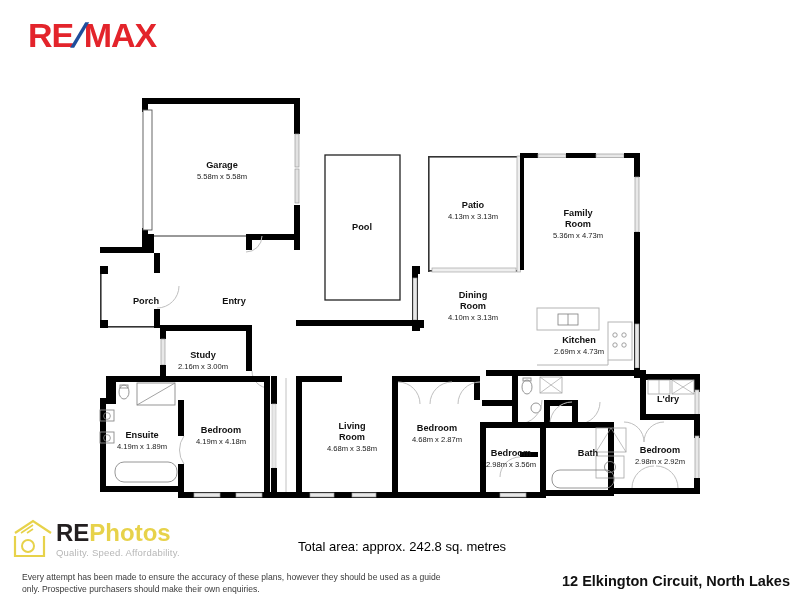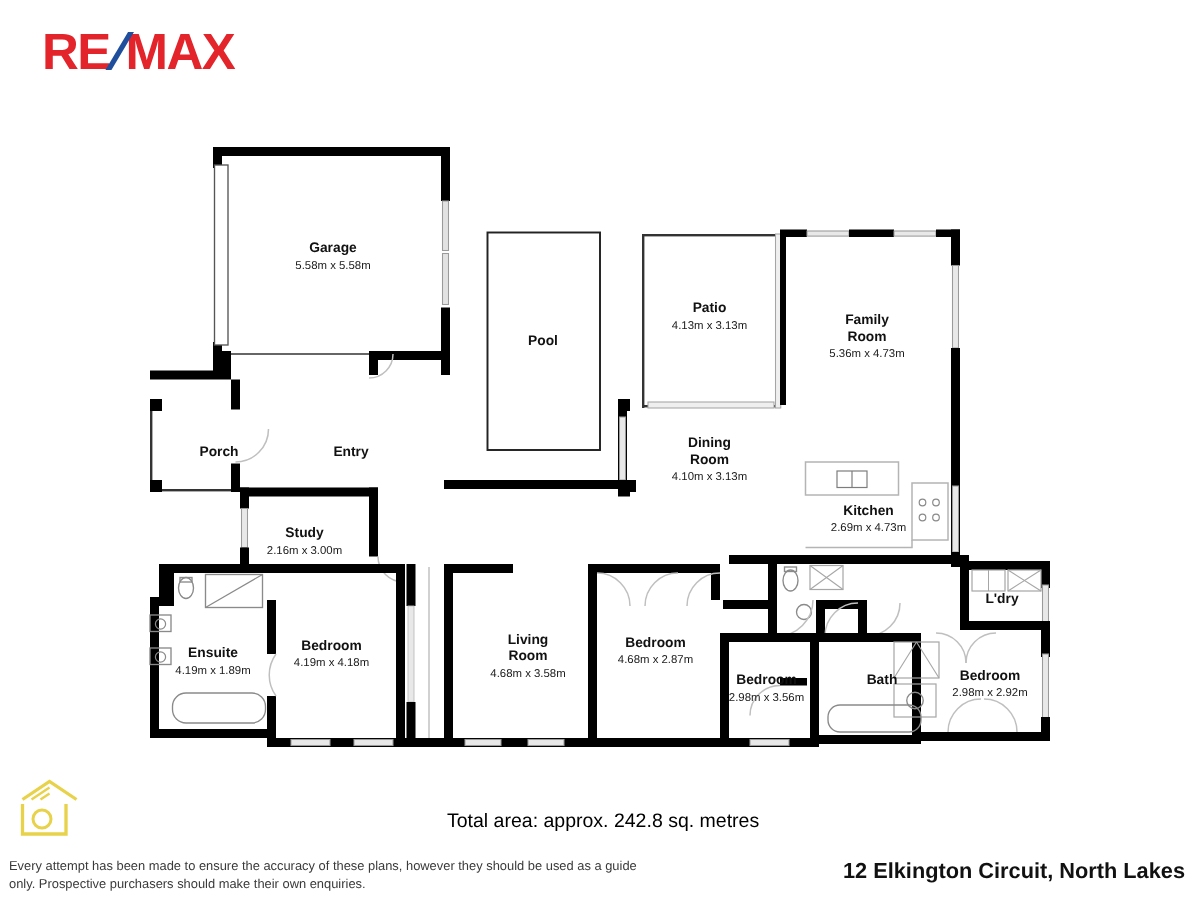--- a/index.html
+++ b/index.html
@@ -89,21 +89,21 @@
   #total-area {
     position: absolute;
     left: 298px;
     top: 539px;
     font-size: 13px;
     color: #000000;
     white-space: nowrap;
   }
   #disclaimer {
     position: absolute;
-    left: 6px;
+    left: 22px;
     top: 572px;
     font-size: 8.6px;
     line-height: 11.5px;
     color: #3a3a3a;
     width: 430px;
   }
   #address {
     position: absolute;
     right: 10px;
     top: 573px;
@@ -422,17 +422,23 @@
 </svg>
 
 <div id="rephotos-logo">
   <svg id="rephotos-mark" viewBox="0 0 42 40" xmlns="http://www.w3.org/2000/svg">
     <path d="M3 15 L21 3 L39 15" fill="none" stroke="#e7d24a" stroke-width="2.2"></path>
     <line x1="9" y1="15" x2="21" y2="7" stroke="#e7d24a" stroke-width="1.6"></line>
     <line x1="15" y1="15" x2="21" y2="11" stroke="#e7d24a" stroke-width="1.6"></line>
     <path d="M3 18 L3 38 L32 38 L32 18" fill="none" stroke="#e7d24a" stroke-width="2.2"></path>
     <circle cx="16" cy="28" r="6" fill="none" stroke="#e7d24a" stroke-width="2"></circle>
   </svg>
+  <div id="rephotos-text">
+    <div id="rephotos-name">
+      <span class="re">RE</span><span class="photos">Photos</span>
+    </div>
+    <div id="rephotos-tagline">Quality. Speed. Affordability.</div>
+  </div>
 </div>
 
 <div id="total-area">Total area: approx. 242.8 sq. metres</div>
 <div id="disclaimer">Every attempt has been made to ensure the accuracy of these plans, however they should be used as a guide only.  Prospective purchasers should make their own enquiries.</div>
 <div id="address">12 Elkington Circuit, North Lakes</div>
 
 </body></html>

